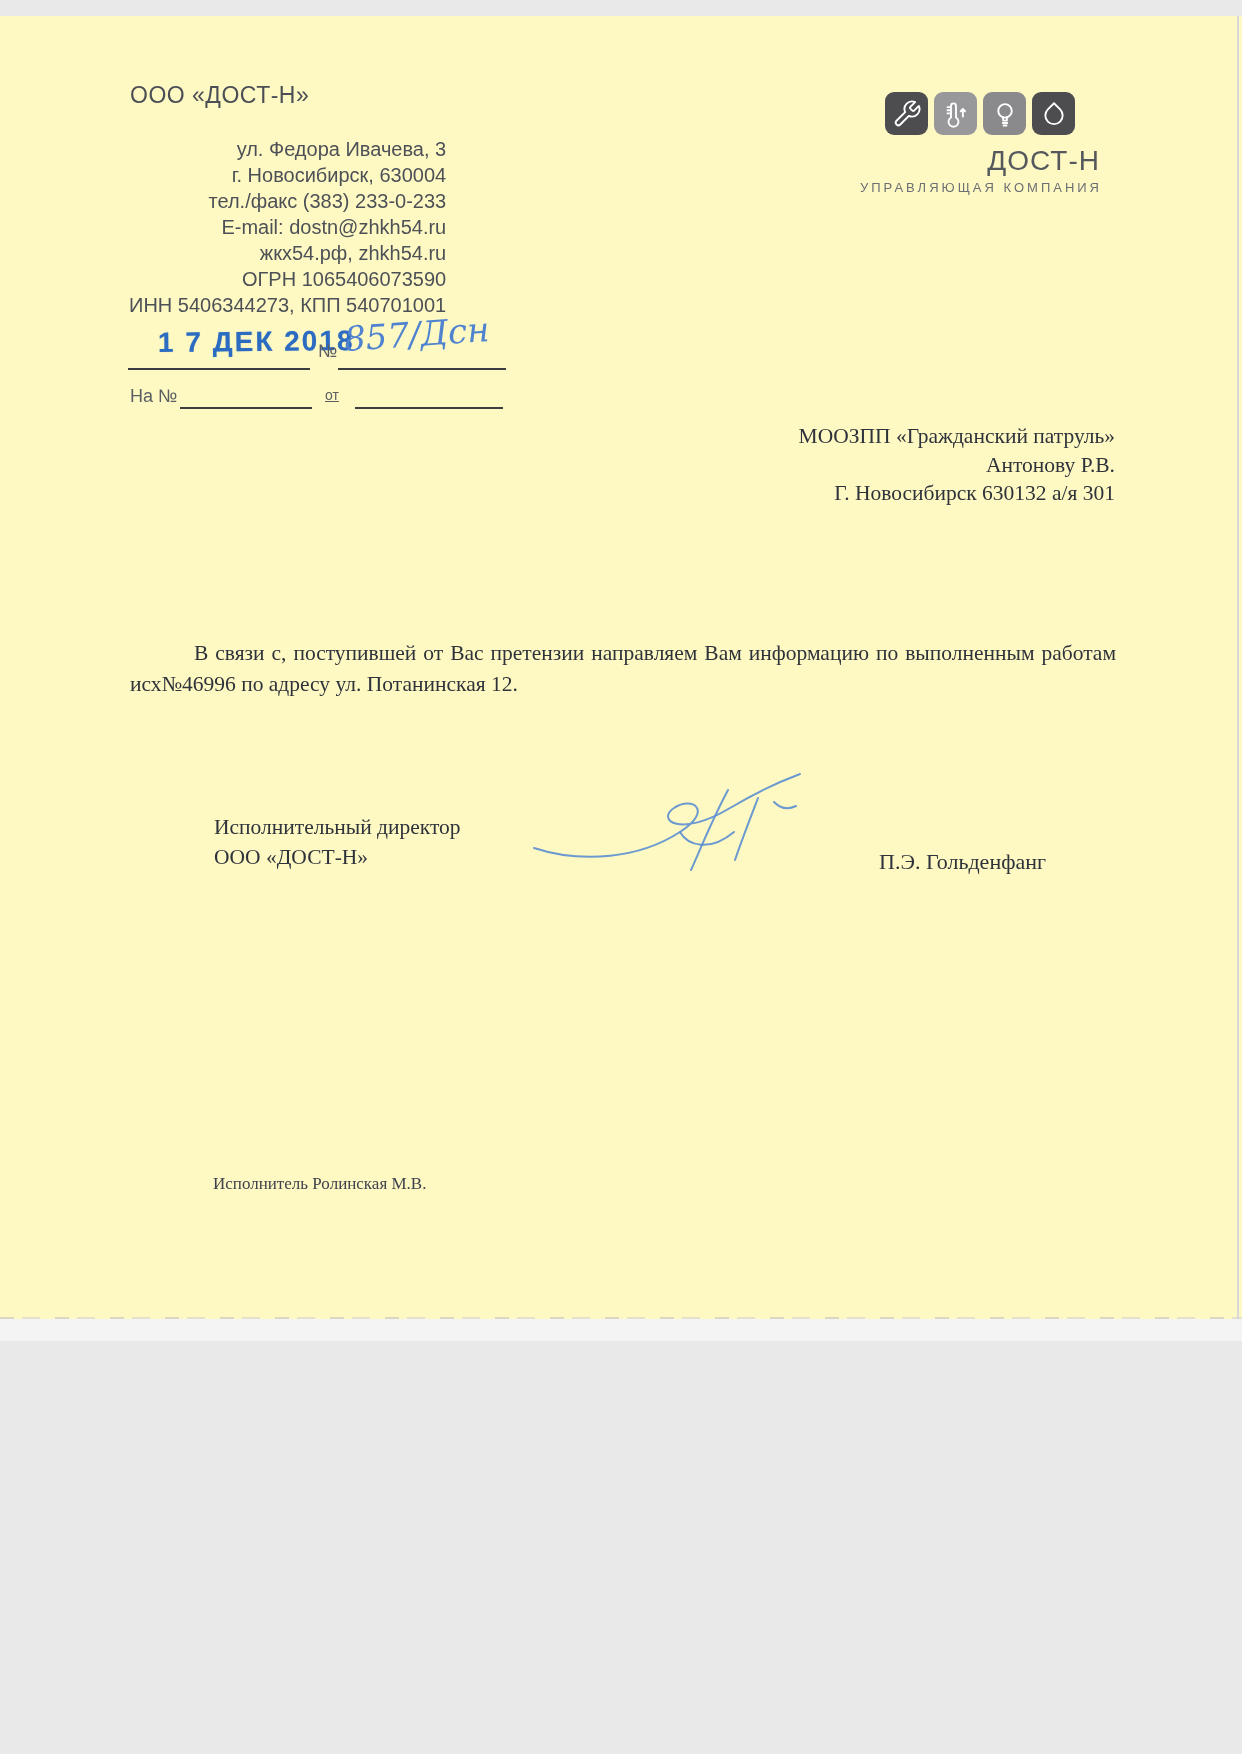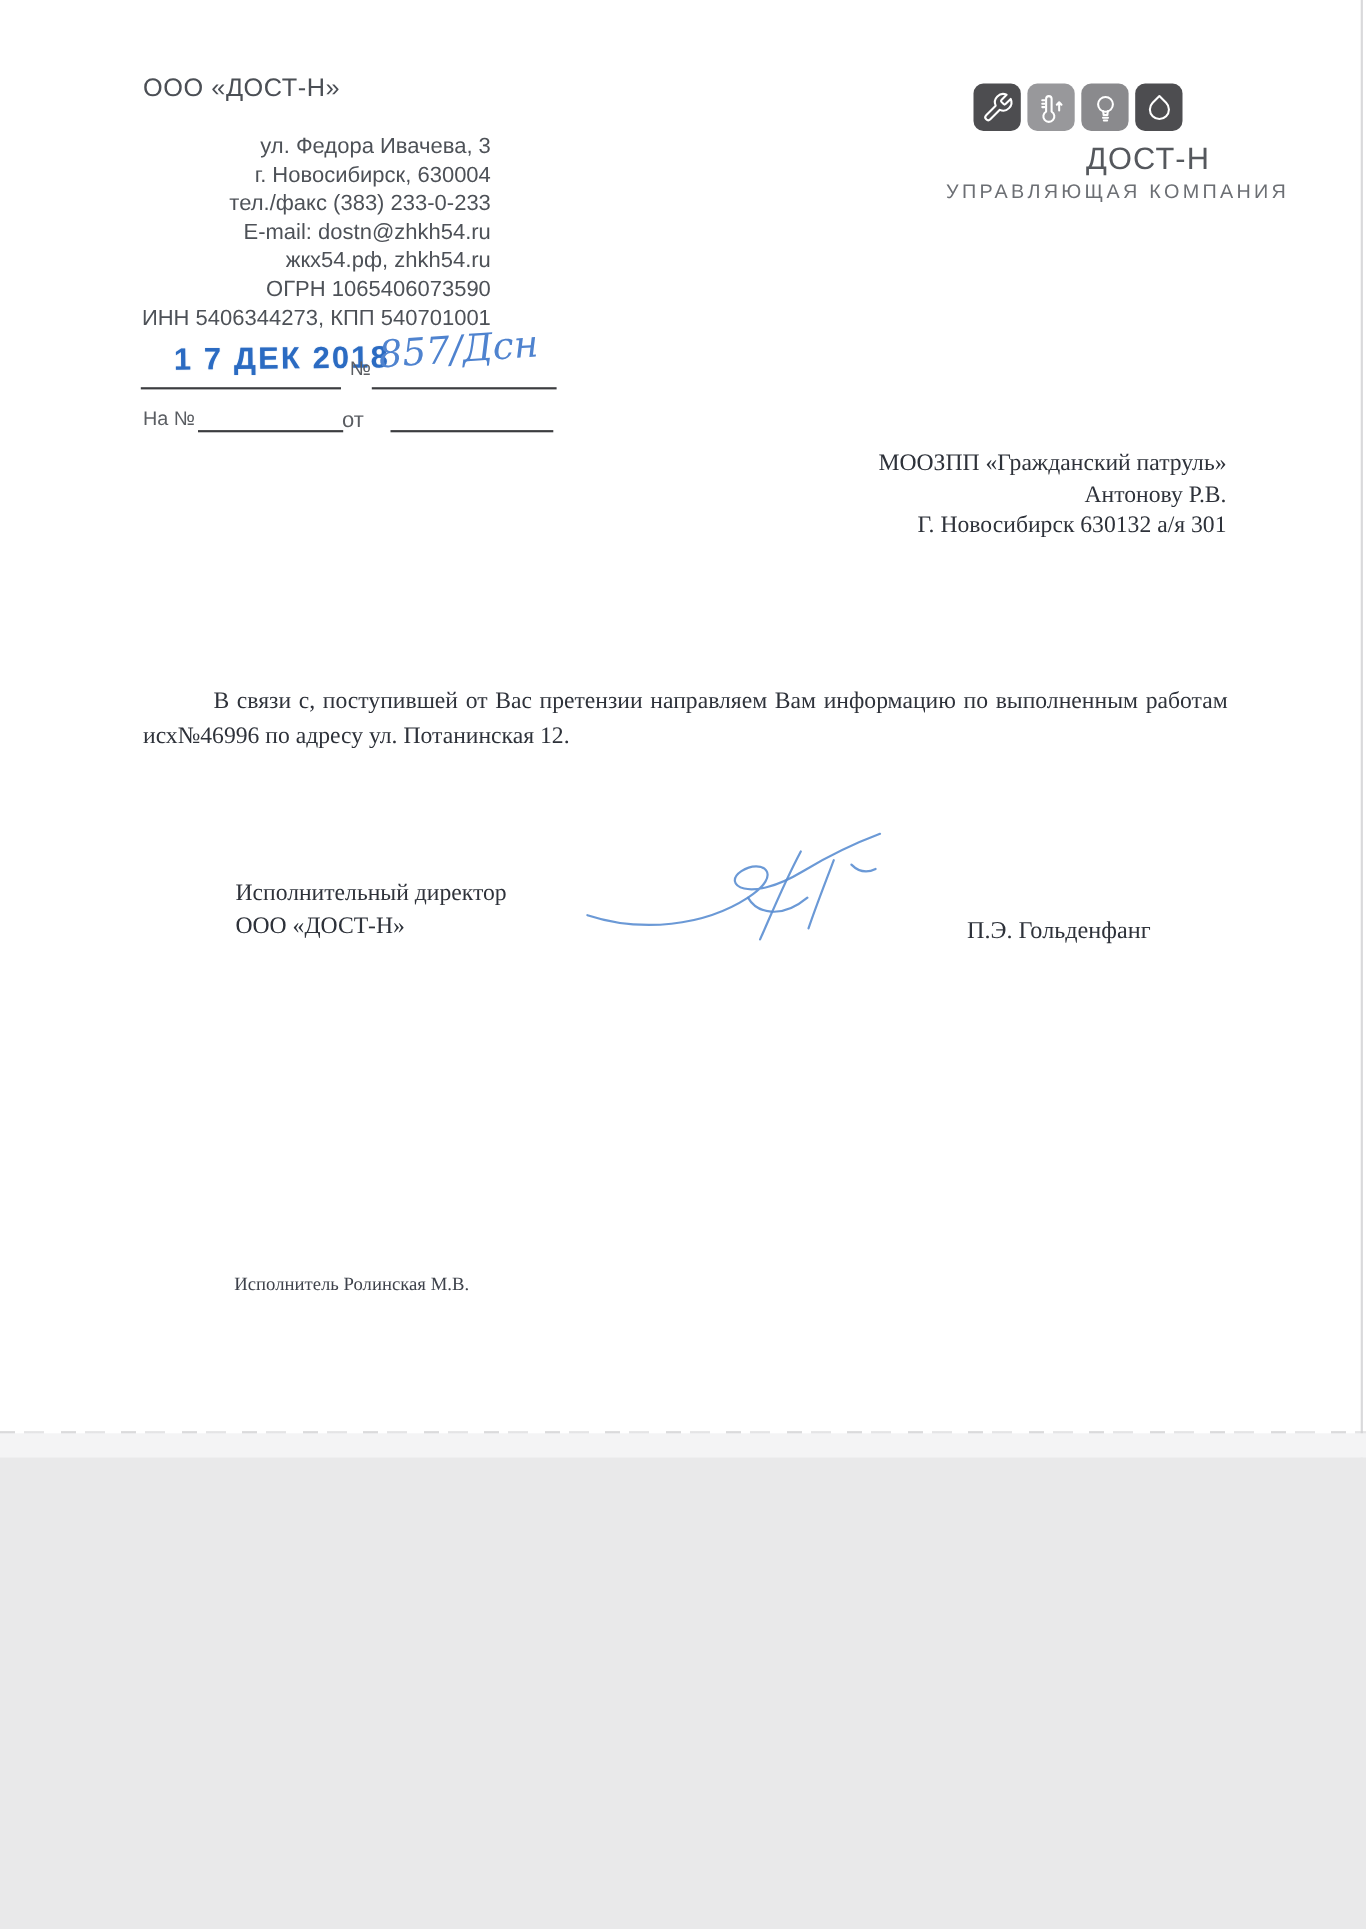--- a/index.html
+++ b/index.html
@@ -1,20 +1,20 @@
 <!DOCTYPE html>
 <html lang="ru"><head>
 <meta charset="utf-8">
 <style>
   html,body{margin:0;padding:0;background:#e9e9ea;}
   .page{
     position:relative;
     width:1242px;height:1325px;
-    margin:0 auto;
-    background:#ffffff;
+    margin:16px auto;
+    background:#fef9c3;
     overflow:hidden;
     font-family:"Liberation Sans",sans-serif;
   }
   
   .edge-right{position:absolute;top:0;right:3px;width:2px;height:100%;background:#d9d9db;}
   .bottom-shadow{position:absolute;left:0;bottom:0;width:100%;height:22px;background:#f4f4f5;}
   .bottom-noise{
     position:absolute;left:0;bottom:20px;width:100%;height:4px;
     background:repeating-linear-gradient(90deg,#bdbdbf 0 14px,transparent 14px 22px,#cfcfd1 22px 40px,transparent 40px 55px);
     opacity:.55;
@@ -23,42 +23,42 @@
   
   .company-title{position:absolute;left:130px;top:66px;font-size:23px;color:#4b4f55;letter-spacing:.5px;}
   .sender-address{position:absolute;left:129px;top:120px;font-size:20px;line-height:26px;color:#4d5157;text-align:right;}
 
   
   .logo{position:absolute;left:860px;top:76px;width:240px;text-align:right;}
   .logo-tiles{display:flex;gap:6px;justify-content:center;}
   .tile{width:43px;height:43px;border-radius:9px;display:flex;align-items:center;justify-content:center;}
   .tile svg{width:30px;height:30px;stroke:#ffffff;fill:none;stroke-width:1.5;stroke-linecap:round;stroke-linejoin:round;}
   .logo-title{margin-top:10px;font-size:28px;color:#55585d;letter-spacing:1px;}
-  .logo-subtitle{margin-top:3px;font-size:18px;color:#6c6f74;letter-spacing:3px;white-space:nowrap;}
+  .logo-subtitle{margin-top:3px;font-size:13px;color:#6c6f74;letter-spacing:3px;white-space:nowrap;}
 
   
   .stamp-date{
     position:absolute;left:158px;top:310px;
     font-size:28px;font-weight:700;letter-spacing:2px;
     color:#2b6bc2;text-shadow:0 0 1px rgba(43,107,194,.45);
     transform:rotate(-.6deg);white-space:nowrap;
   }
   .hand-number{
     position:absolute;left:344px;top:298px;
     font-family:"DejaVu Serif",serif;font-style:italic;
     font-size:34px;color:#4f83cf;transform:rotate(-4deg);
     white-space:nowrap;
   }
   .rule{position:absolute;height:2px;background:#3c3d40;}
   .rule-date{left:128px;top:352px;width:182px;}
   .rule-number{left:338px;top:352px;width:168px;}
   .num-label{position:absolute;left:318px;top:325px;font-size:18px;color:#5a5d62;}
   .reply-label{position:absolute;left:130px;top:370px;font-size:18px;color:#5a5d62;}
   .rule-reply{left:180px;top:391px;width:132px;height:1.5px;}
-  .from-label{position:absolute;left:311px;top:371px;font-size:20px;color:#5a5d62;}
+  .from-label{position:absolute;left:325px;top:371px;font-size:14px;color:#5a5d62;text-decoration:underline;}
   .rule-from{left:355px;top:391px;width:148px;height:1.5px;}
 
   
   .recipient{
     position:absolute;right:127px;top:406px;
     font-family:"Liberation Serif",serif;
     font-size:21.5px;line-height:28.5px;color:#2e323a;
     text-align:right;
   }
 

